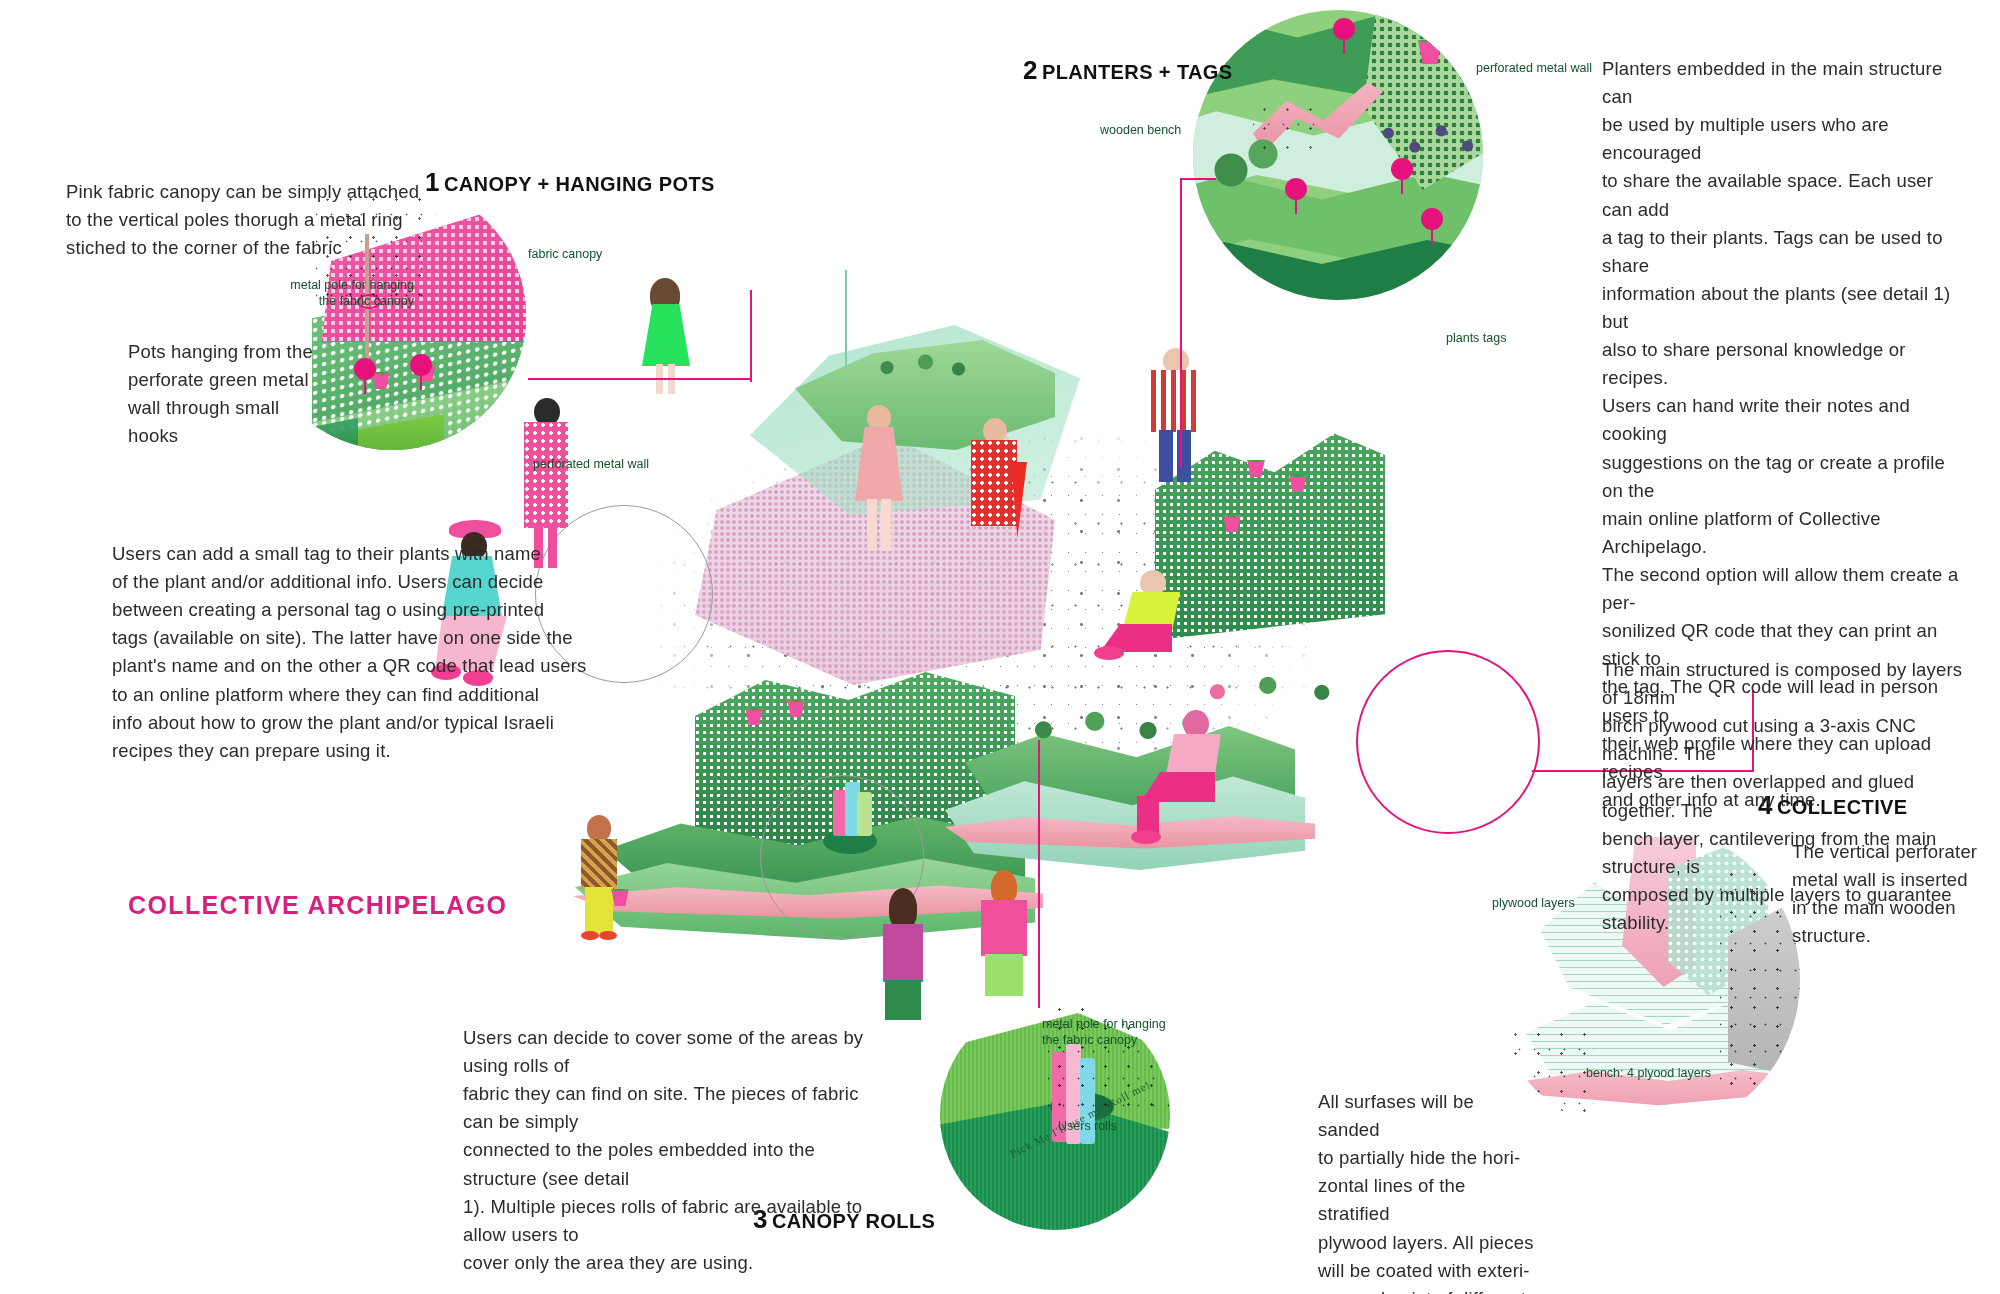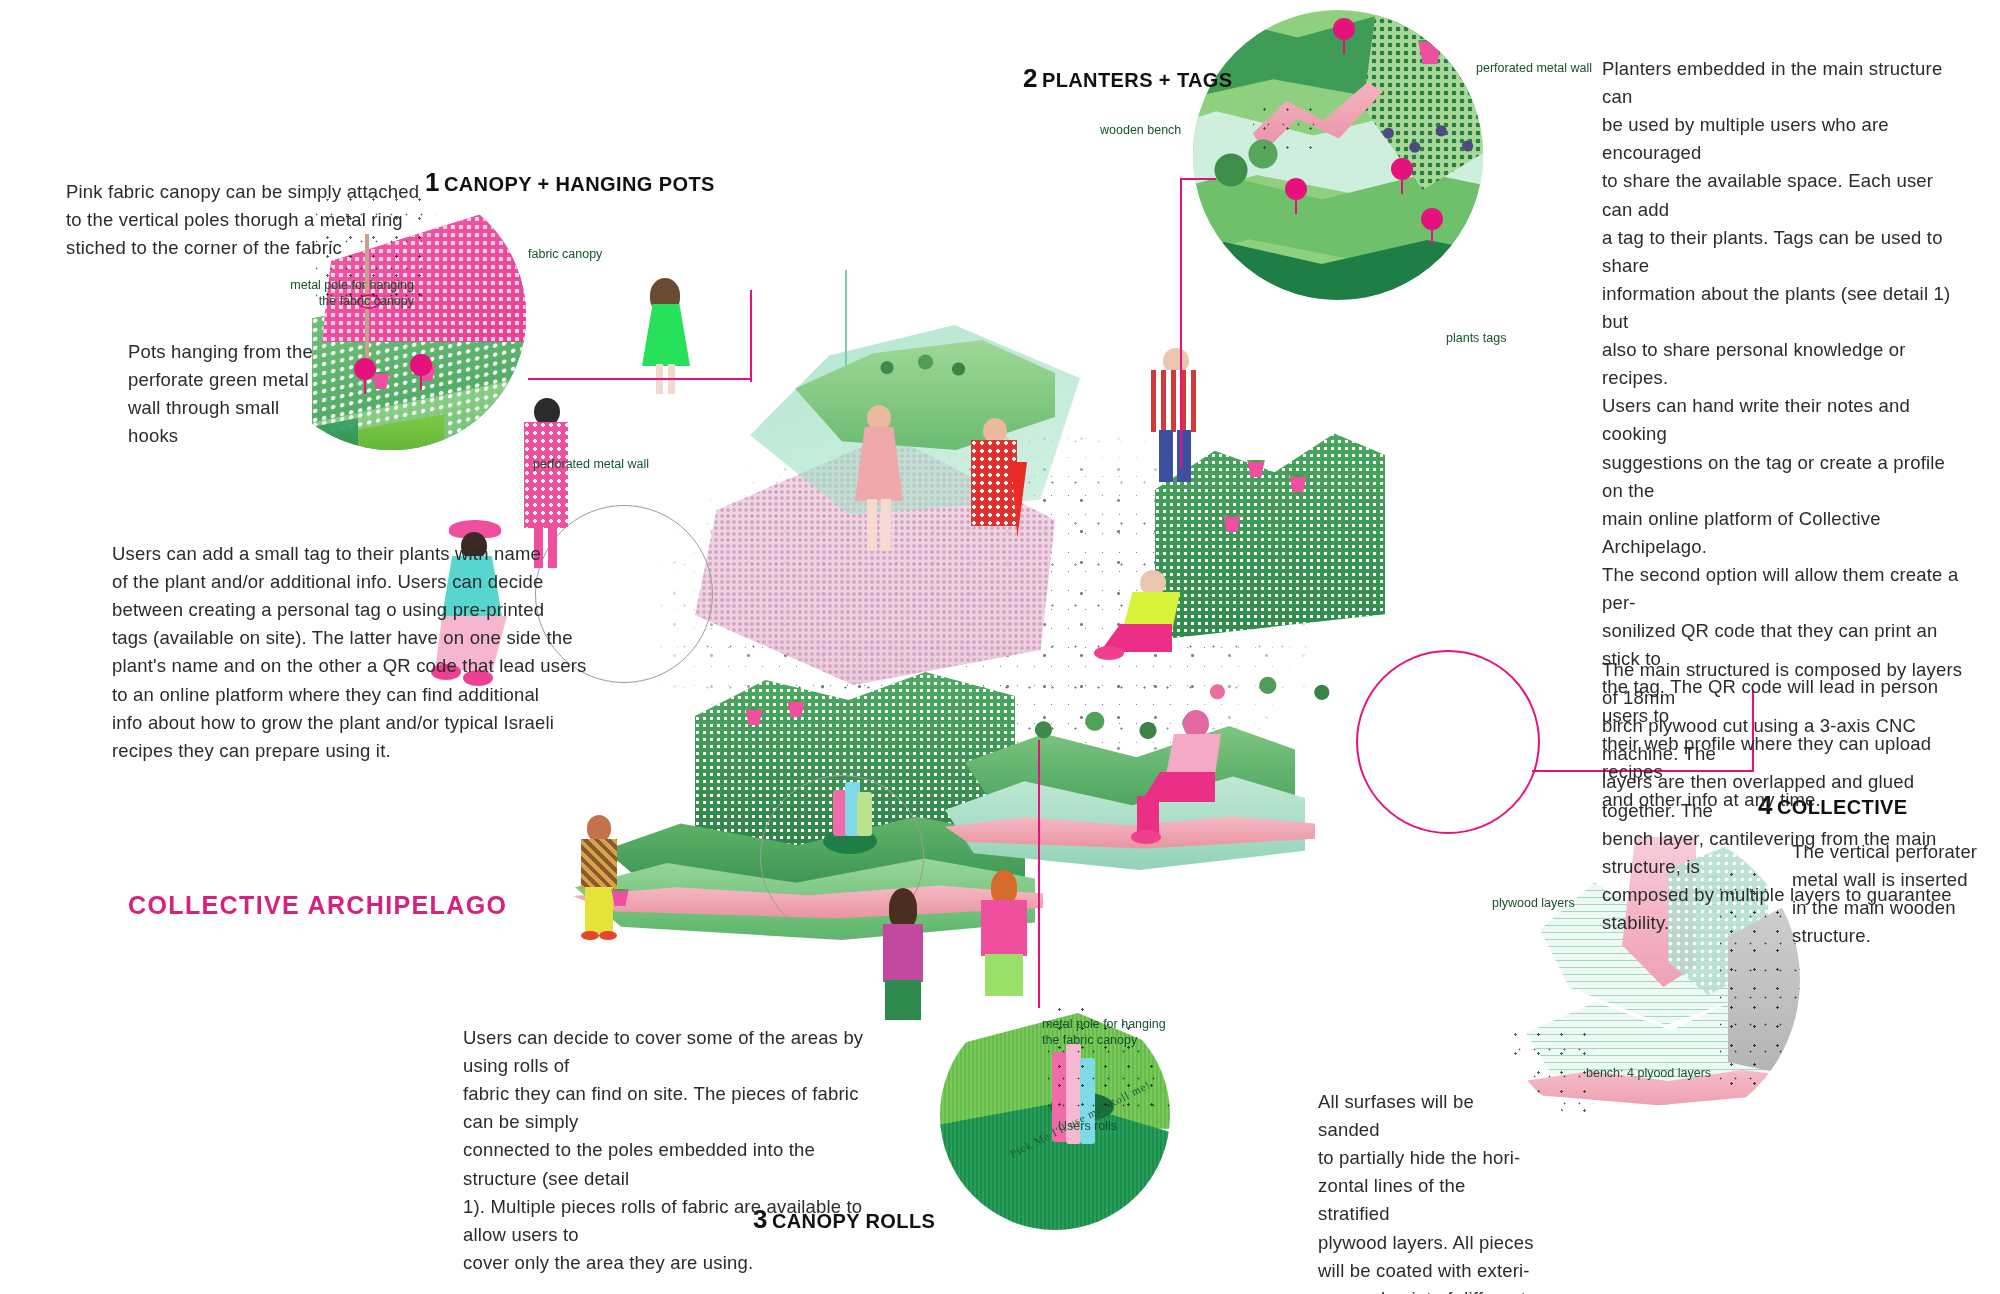--- a/index.html
+++ b/index.html
@@ -468,21 +468,21 @@
 
   <div class="leader h" style="left:1532px;top:770px;width:222px;"></div>
   <div class="leader v" style="left:1752px;top:690px;height:82px;"></div>
   <div class="leader h" style="left:1752px;top:690px;width:0px;"></div>
   <div class="circle-ring" style="left:1356px;top:650px;width:180px;height:180px;"></div>
 
   <div class="detail-head" style="left:425px;top:167px;">
     <span class="num">1</span>
     <span class="lbl">CANOPY + HANGING POTS</span>
   </div>
-  <div class="detail-head" style="left:1023px;top:55px;margin-top:8px;">
+  <div class="detail-head" style="left:1023px;top:55px;">
     <span class="num">2</span>
     <span class="lbl">PLANTERS + TAGS</span>
   </div>
   <div class="detail-head" style="left:753px;top:1204px;">
     <span class="num">3</span>
     <span class="lbl">CANOPY ROLLS</span>
   </div>
   <div class="detail-head" style="left:1758px;top:790px;">
     <span class="num">4</span>
     <span class="lbl">COLLECTIVE</span>

